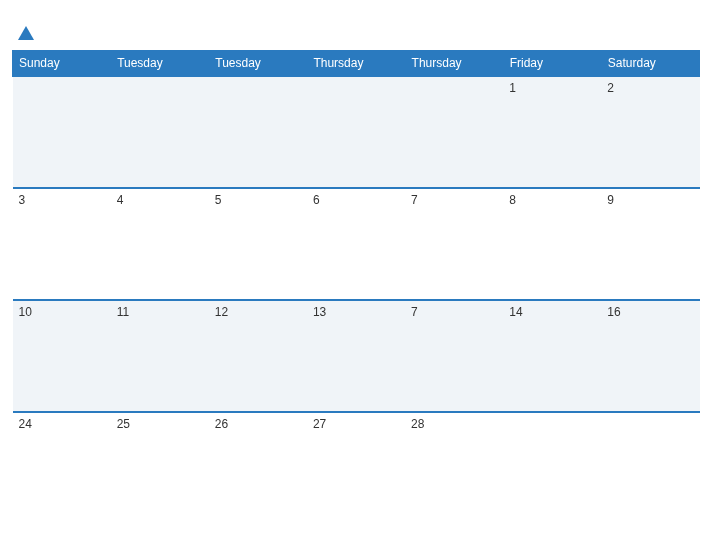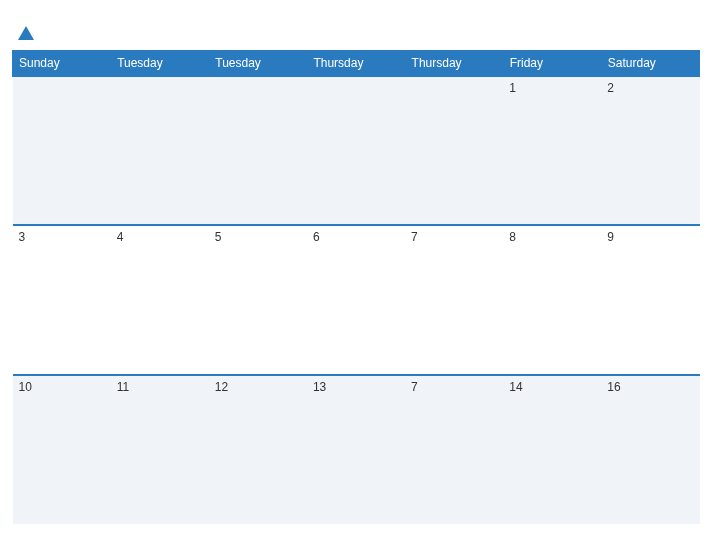--- a/index.html
+++ b/index.html
@@ -179,15 +179,24 @@
         </tr>
         <tr>
           <td><span class="day-number">10</span></td>
           <td><span class="day-number">11</span></td>
           <td><span class="day-number">12</span></td>
           <td><span class="day-number">13</span></td>
           <td><span class="day-number">7</span></td>
           <td><span class="day-number">14</span></td>
           <td><span class="day-number">16</span></td>
         </tr>
+        <tr>
+          <td><span class="day-number">24</span></td>
+          <td><span class="day-number">25</span></td>
+          <td><span class="day-number">26</span></td>
+          <td><span class="day-number">27</span></td>
+          <td><span class="day-number">28</span></td>
+          <td class="empty-cell"></td>
+          <td class="empty-cell"></td>
+        </tr>
       </tbody>
   </table>
 </div>
 
 </body></html>

